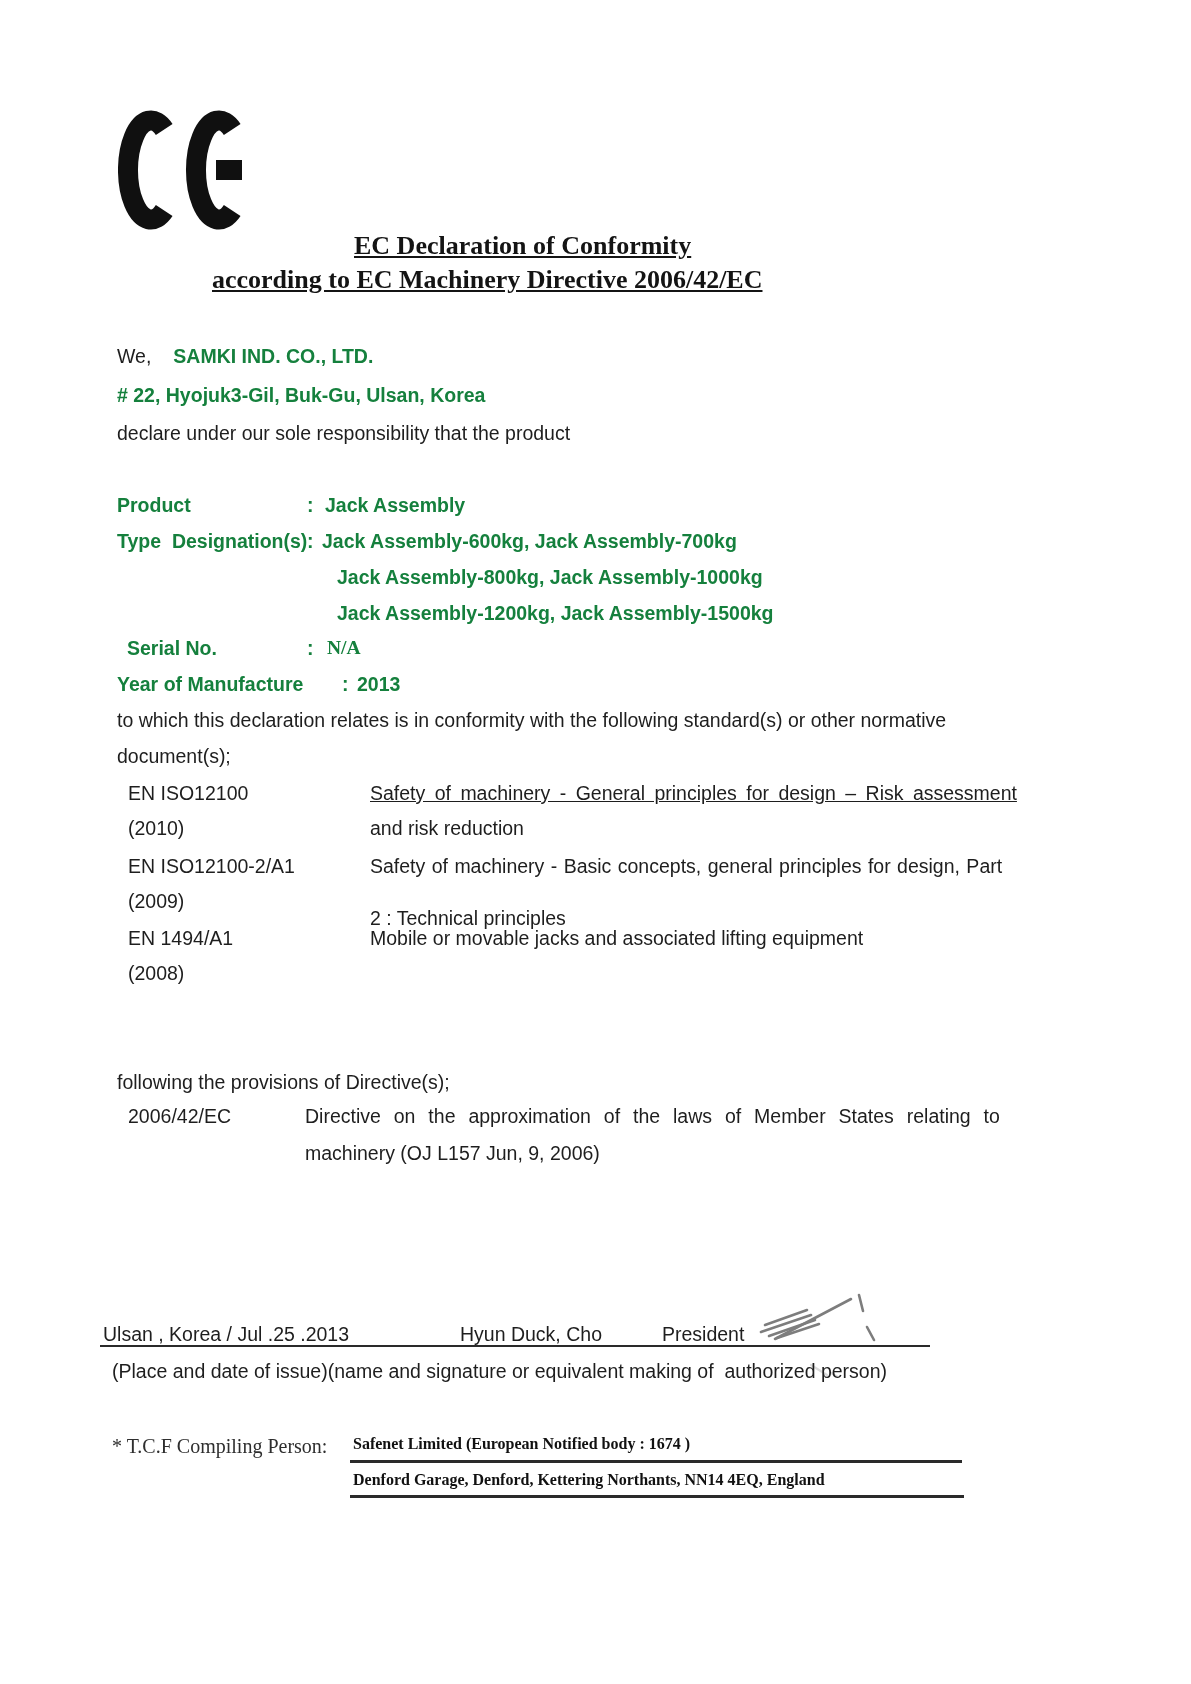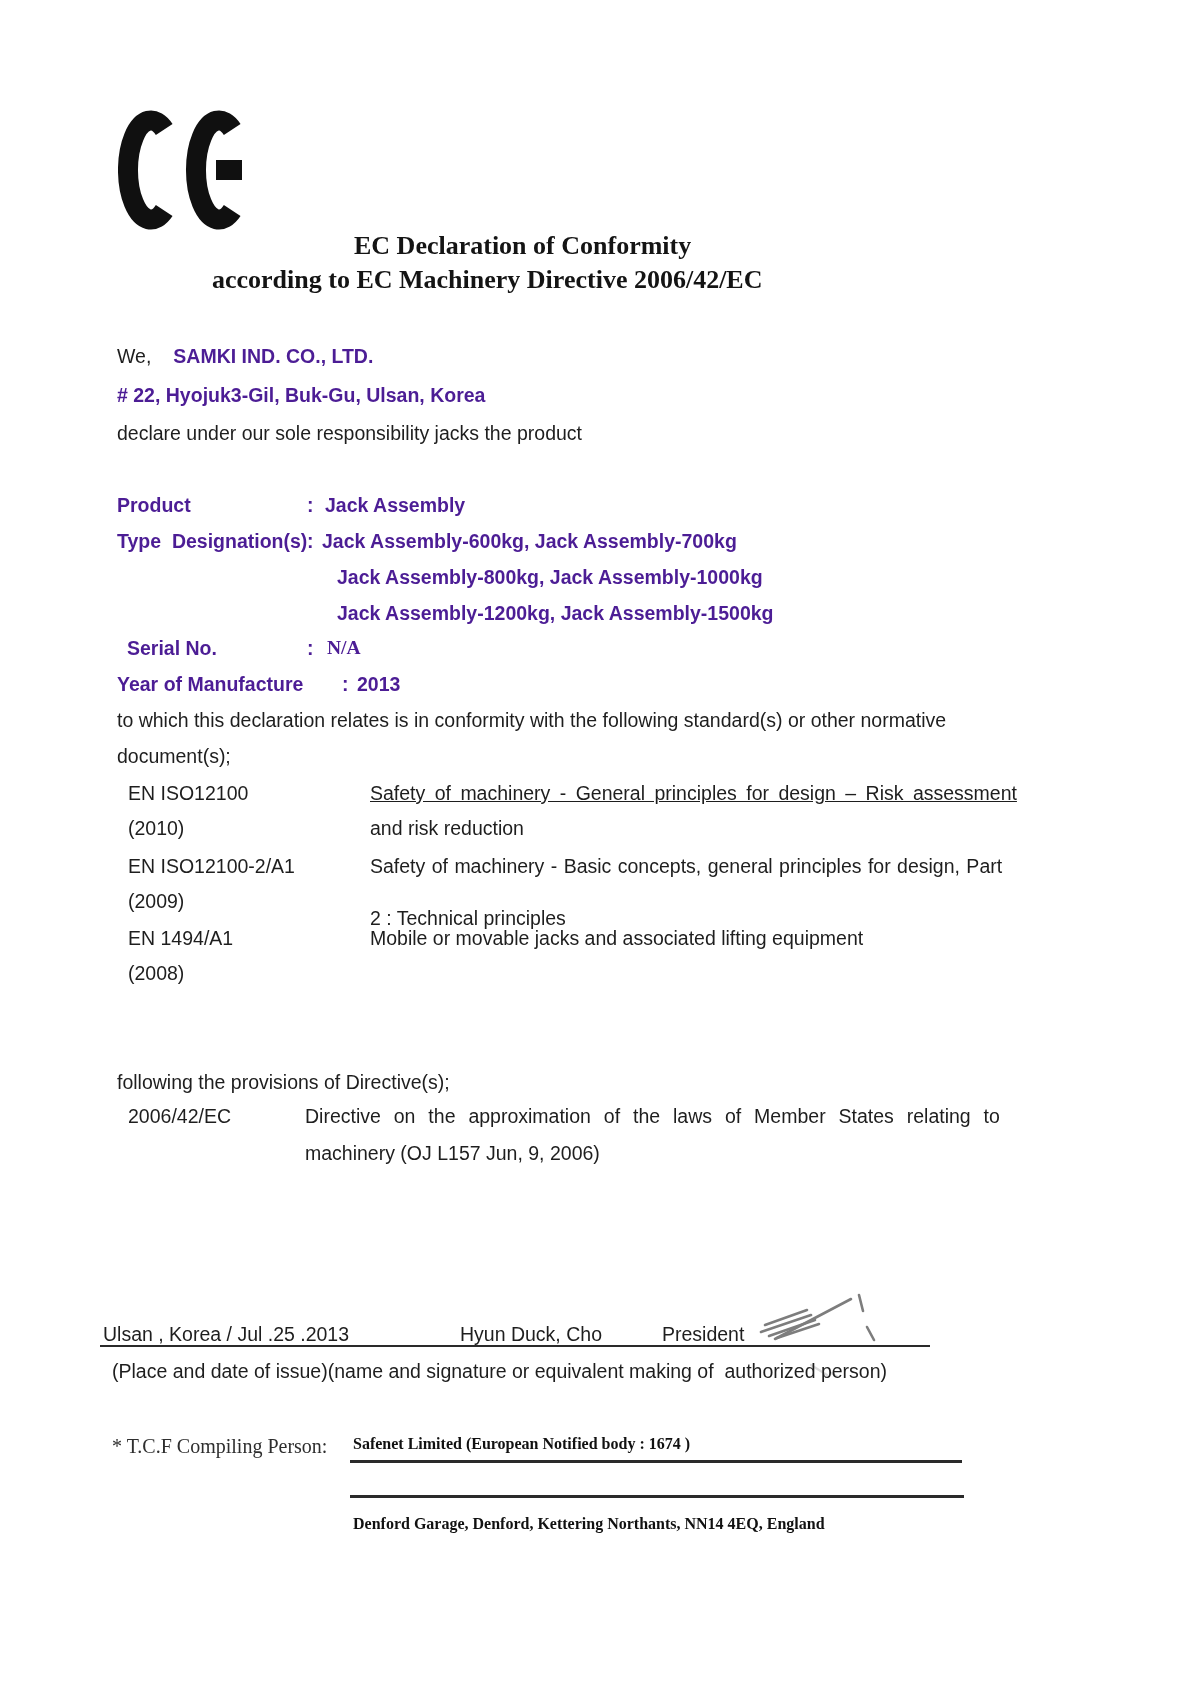--- a/index.html
+++ b/index.html
@@ -13,29 +13,30 @@
     color:#1c1c1c;
   }
   .ln{
     position:absolute;
     white-space:pre;
     font-size:19.5px;
     line-height:24px;
     color:#1e1e1e;
     font-family:"Liberation Sans",sans-serif;
   }
-  .b{font-weight:bold;color:#4c1d95;}
+  .b{font-weight:bold;color:#15803d;}
   .serif{font-family:"Liberation Serif",serif;}
   .title{
     position:absolute;
     font-family:"Liberation Serif",serif;
     font-weight:bold;
     font-size:26px;
     color:#141414;
     white-space:pre;
+    text-decoration:underline;
   }
   .rule{position:absolute;background:#2a2a2a;}
   .ce{position:absolute;left:118px;top:110px;}
   .sig-svg{position:absolute;left:753px;top:1283px;}
   .tcf-label{font-size:20px;color:#2e2e2e;text-align:right;}
   .tcf-bold{font-size:16px;font-weight:bold;color:#111;}
 </style>
 </head>
 <body>
 
@@ -45,21 +46,21 @@
     <path d="M46.2 19.5 A23 49.5 0 1 0 46.2 100.5" fill="none" stroke="#101010" stroke-width="20"></path>
     <path d="M114.2 19.5 A23 49.5 0 1 0 114.2 100.5" fill="none" stroke="#101010" stroke-width="20"></path>
     <path d="M98 60 H124" fill="none" stroke="#101010" stroke-width="20"></path>
   </svg>
 
   <div class="title" style="left:354px;top:231px;">EC Declaration of Conformity</div>
   <div class="title" style="left:212px;top:265px;">according to EC Machinery Directive 2006/42/EC</div>
 
   <div class="ln" style="left:117px;top:344px;"><span>We,</span><span class="b" style="margin-left:22px;">SAMKI IND. CO., LTD.</span></div>
   <div class="ln b" style="left:117px;top:383px;"># 22, Hyojuk3-Gil, Buk-Gu, Ulsan, Korea</div>
-  <div class="ln" style="left:117px;top:421px;">declare under our sole responsibility jacks the product</div>
+  <div class="ln" style="left:117px;top:421px;">declare under our sole responsibility that the product</div>
 
   <div class="ln b" style="left:117px;top:493px;">Product</div>
   <div class="ln b" style="left:307px;top:493px;">:</div>
   <div class="ln b" style="left:325px;top:493px;">Jack Assembly</div>
 
   <div class="ln b" style="left:117px;top:529px;">Type  Designation(s)</div>
   <div class="ln b" style="left:307px;top:529px;">:</div>
   <div class="ln b" style="left:322px;top:529px;">Jack Assembly-600kg, Jack Assembly-700kg</div>
   <div class="ln b" style="left:337px;top:565px;">Jack Assembly-800kg, Jack Assembly-1000kg</div>
   <div class="ln b" style="left:337px;top:601px;">Jack Assembly-1200kg, Jack Assembly-1500kg</div>
@@ -114,16 +115,16 @@
     </g>
   </svg>
 
   <div class="rule" style="left:100px;top:1345px;width:830px;height:2px;"></div>
 
   <div class="ln" style="left:112px;top:1359px;">(Place and date of issue)(name and signature or equivalent making of  authorized person)</div>
 
   <div class="ln serif tcf-label" style="left:112px;top:1434px;">* T.C.F Compiling Person:</div>
   <div class="ln serif tcf-bold" style="left:353px;top:1432px;">Safenet Limited (European Notified body : 1674 )</div>
   <div class="rule" style="left:350px;top:1460px;width:612px;height:3px;"></div>
-  <div class="ln serif tcf-bold" style="left:353px;top:1468px;margin-top:44px;">Denford Garage, Denford, Kettering Northants, NN14 4EQ, England</div>
+  <div class="ln serif tcf-bold" style="left:353px;top:1468px;">Denford Garage, Denford, Kettering Northants, NN14 4EQ, England</div>
   <div class="rule" style="left:350px;top:1495px;width:614px;height:3px;"></div>
 
 </div>
 
 </body></html>

